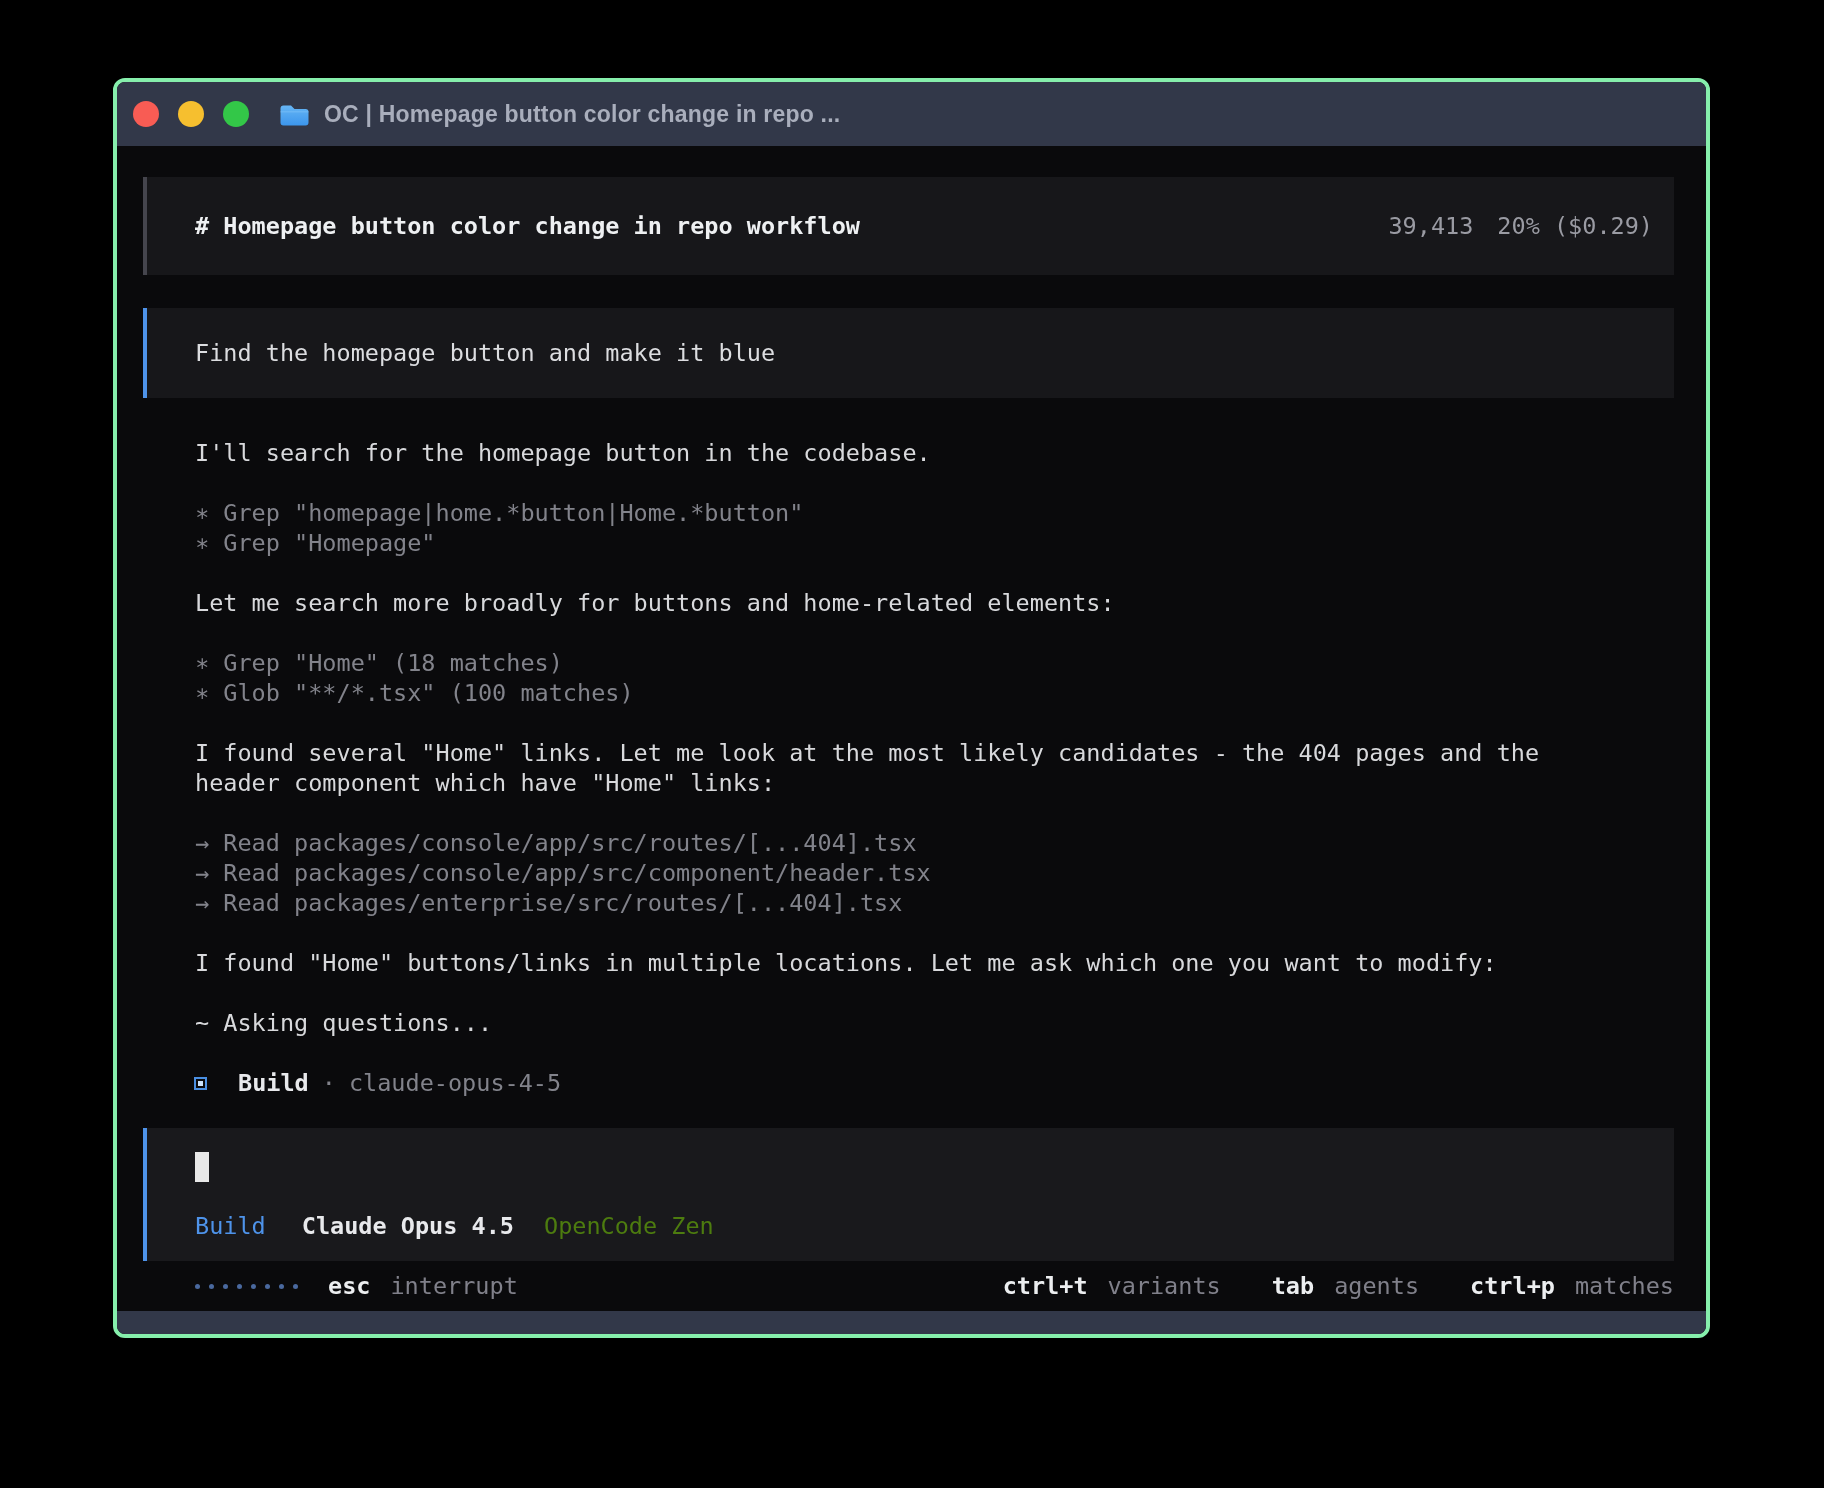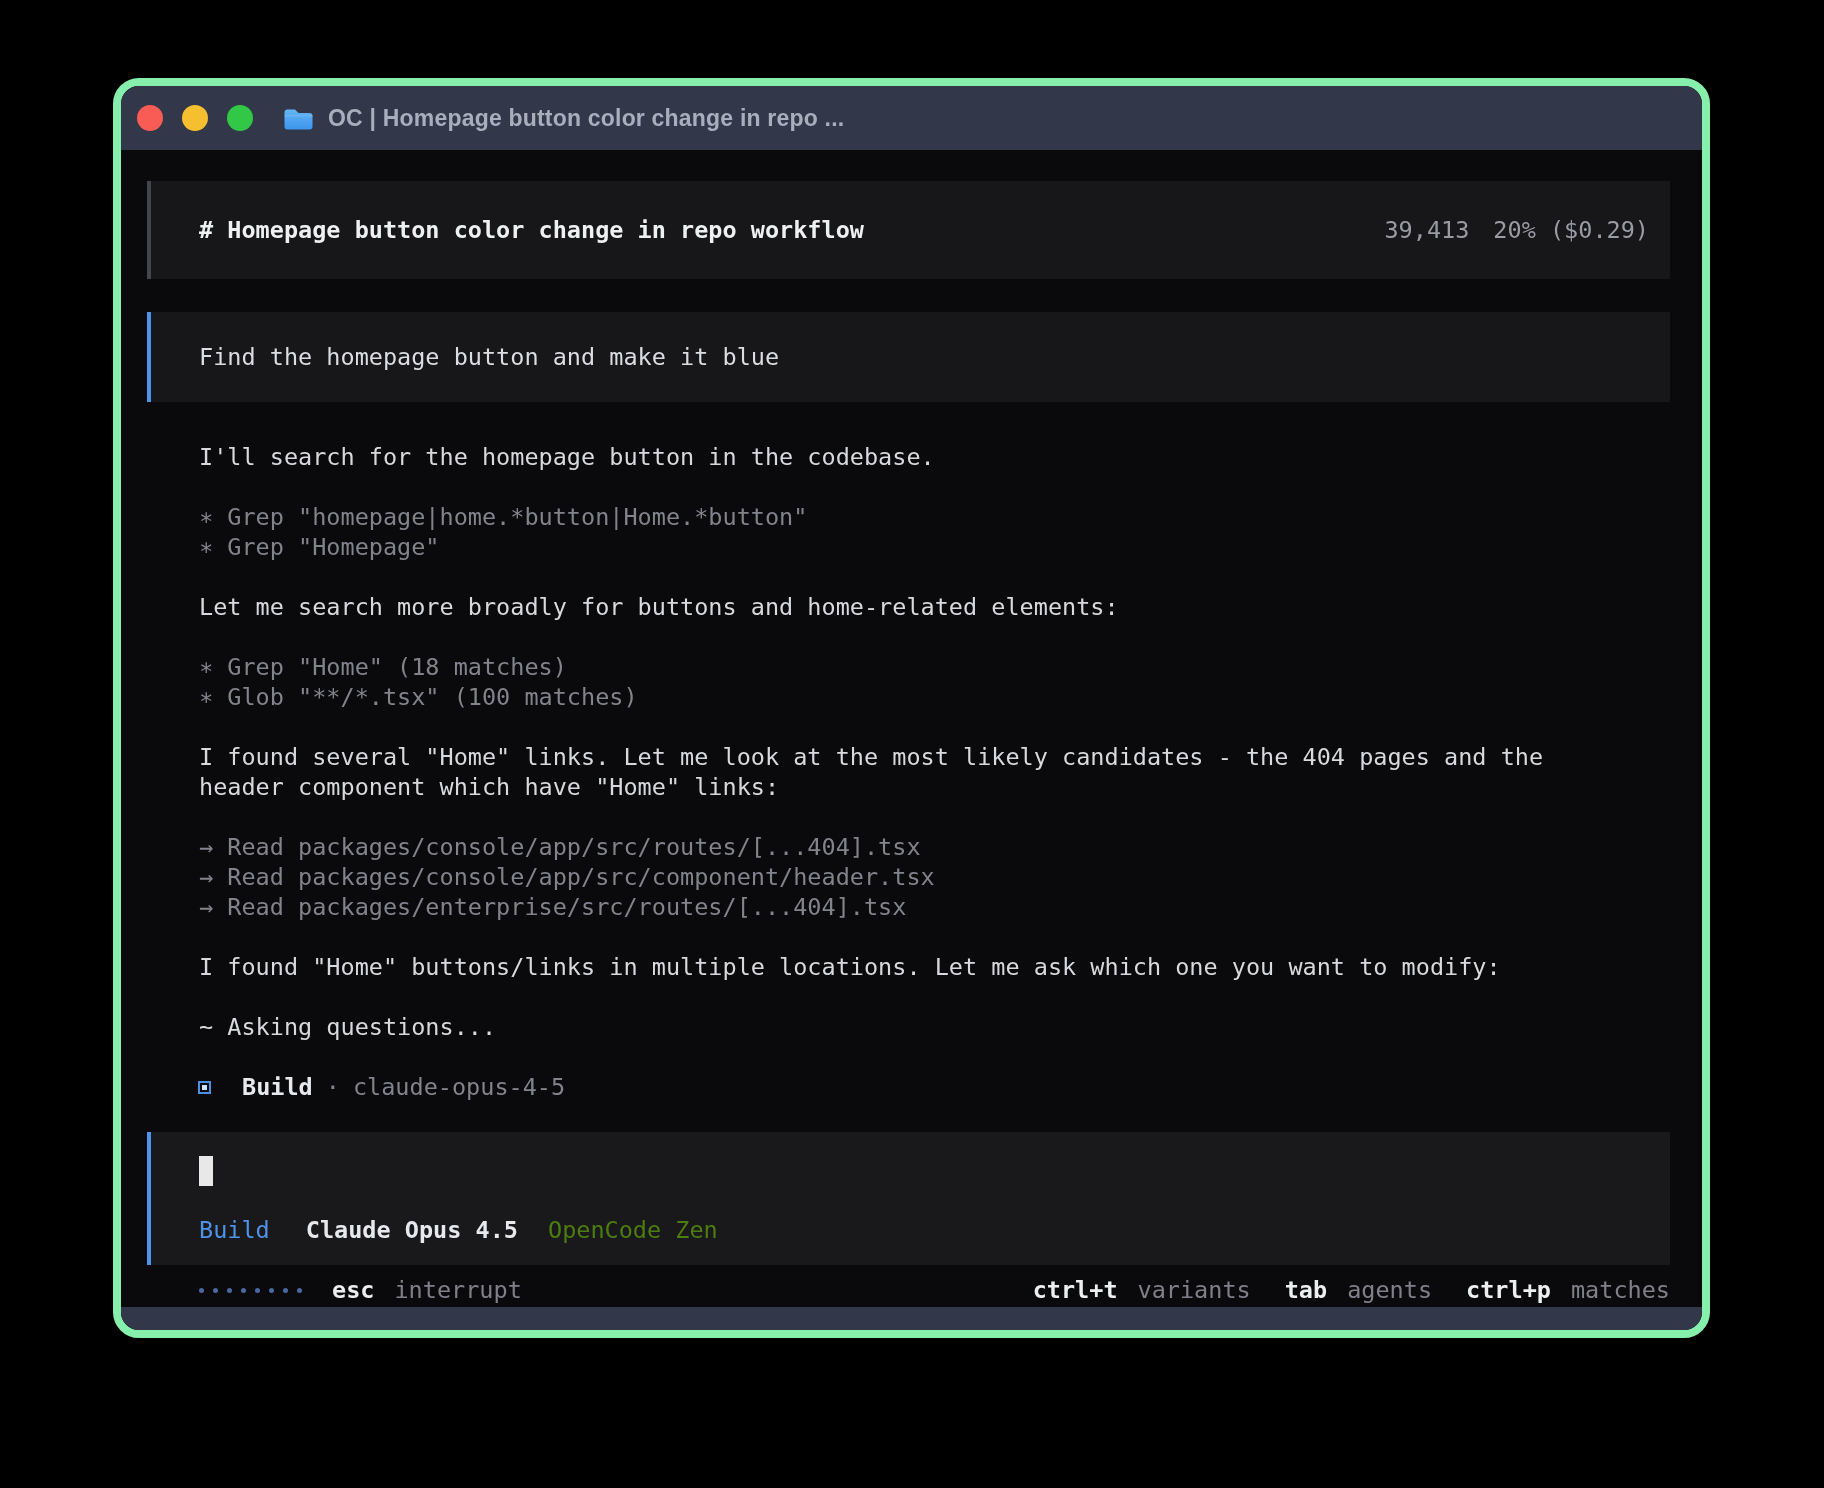--- a/index.html
+++ b/index.html
@@ -8,22 +8,22 @@
     background:#000000;
     position:relative;
     font-family:"DejaVu Sans Mono", monospace;
   }
 
   
   .window {
     position:absolute; left:113px; top:78px;
     width:1597px; height:1260px;
     background:#0a0a0c;
-    border:8px solid #86efac;
-    border-radius:26px;
+    border:4px solid #86efac;
+    border-radius:12px;
     box-sizing:border-box;
     display:flex; flex-direction:column;
     overflow:hidden;
   }
   .titlebar {
     flex:0 0 64px;
     background:#323849;
     display:flex; align-items:center;
     padding-left:16px;
   }
@@ -123,21 +123,21 @@
     margin-top:10px; height:30px;
     display:flex; align-items:center; justify-content:space-between;
     padding-left:52px;
   }
   .sb-left { display:flex; align-items:center; }
   .dots { display:inline-flex; gap:9px; margin-right:30px; align-items:center; }
   .dot { width:5px; height:5px; border-radius:50%; background:#4a699f; }
   .kb { white-space:pre; }
   .kb .key { color:#eceef0; font-weight:bold; }
   .kb .lbl { color:#80808a; margin-left:20px; }
-  .sb-right { display:flex; gap:34px; }
+  .sb-right { display:flex; gap:51px; }
 </style>
 </head>
 <body>
 
 <div class="window">
 
   <div class="titlebar">
     <div class="traffic-lights">
       <span class="tl red"></span>
       <span class="tl yellow"></span>

